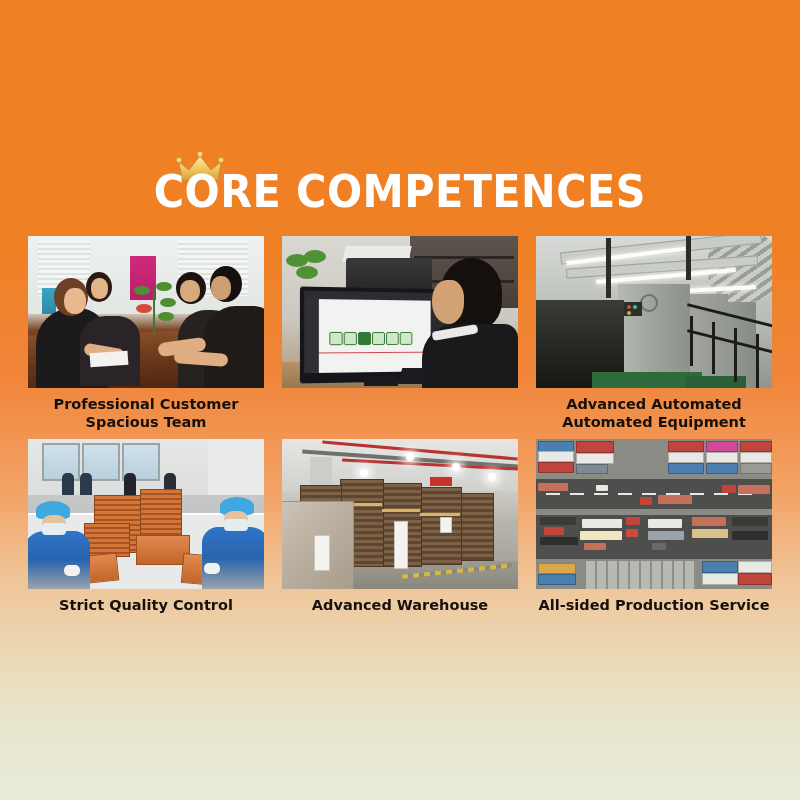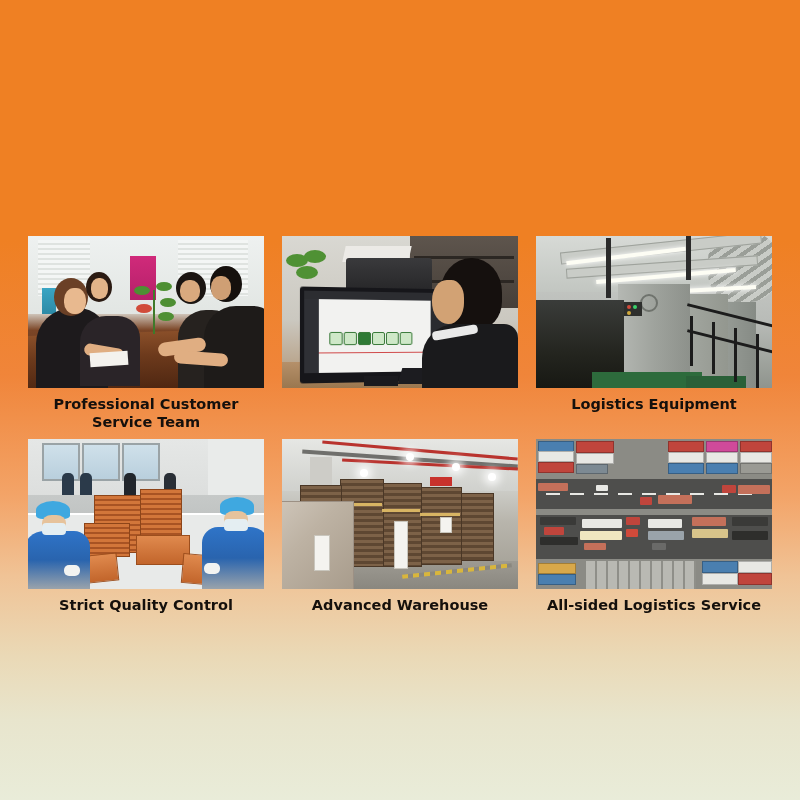--- a/index.html
+++ b/index.html
@@ -279,20 +279,36 @@
   .p6 .cont { position:absolute; border:1px solid rgba(0,0,0,0.25); }
   .p6 .truck { position:absolute; border-radius:1px; }
   .p6 .bldg { position:absolute; left:50px; top:122px; width:110px; height:28px;
       background:repeating-linear-gradient(90deg,#b9b9b3 0px,#b9b9b3 9px,#8f8f89 9px,#8f8f89 11px); }
 </style>
 </head>
 <body>
 
 <div id="banner">
 
+  <div id="title-block">
+    <svg id="crown-icon" viewBox="0 0 48 32">
+      <defs>
+        <linearGradient id="goldgrad" x1="0" y1="0" x2="0" y2="1">
+          <stop offset="0%" stop-color="#ffe9a8"></stop>
+          <stop offset="45%" stop-color="#f3cd6b"></stop>
+          <stop offset="100%" stop-color="#d9a33c"></stop>
+        </linearGradient>
+      </defs>
+      <path d="M6 30 L3 12 L13 20 L24 6 L35 20 L45 12 L42 30 Z" fill="url(#goldgrad)" stroke="#c9923a" stroke-width="1"></path>
+      <circle cx="3" cy="10" r="2.6" fill="#f7d981" stroke="#c9923a" stroke-width="0.7"></circle>
+      <circle cx="24" cy="4" r="2.8" fill="#f7d981" stroke="#c9923a" stroke-width="0.7"></circle>
+      <circle cx="45" cy="10" r="2.6" fill="#f7d981" stroke="#c9923a" stroke-width="0.7"></circle>
+    </svg>
+    <h1 id="page-title">CORE COMPETENCES</h1>
+  </div>
 
   <div id="grid">
 
     <div class="cell">
       <div class="photo p1">
         <div class="wall"></div>
         <div class="blind b1"></div>
         <div class="blind b2"></div>
         <div class="poster"></div>
         <div class="table"></div>
@@ -317,21 +333,21 @@
         <div class="pR2-b head"></div>
         <div class="pR2-h head"></div>
         <div class="pR2-f head"></div>
         <div class="arm a1"></div>
         <div class="arm a2"></div>
         <div class="arm a3"></div>
         <div class="paper"></div>
       </div>
       <div class="caption">
         <div>Professional Customer</div>
-        <div>Service Team</div>
+        <div>Spacious Team</div>
       </div>
     </div>
 
     <div class="cell">
       <div class="photo p2">
         <div class="shelf">
           <div class="sh-row" style="top:20px;"></div>
           <div class="sh-row" style="top:44px;"></div>
         </div>
         <div class="plantL">
@@ -394,21 +410,22 @@
         <div class="rail">
           <div class="rl" style="left:0;top:4px;width:90px;height:3px;transform:rotate(14deg);"></div>
           <div class="rl" style="left:0;top:30px;width:90px;height:3px;transform:rotate(14deg);"></div>
           <div class="rl" style="left:4px;top:6px;width:3px;height:50px;"></div>
           <div class="rl" style="left:26px;top:12px;width:3px;height:52px;"></div>
           <div class="rl" style="left:48px;top:18px;width:3px;height:54px;"></div>
           <div class="rl" style="left:70px;top:24px;width:3px;height:54px;"></div>
         </div>
       </div>
       <div class="caption">
-        <div>Logistics Equipment</div>
+        <div>Advanced Automated</div>
+        <div>Automated Equipment</div>
       </div>
     </div>
 
     <div class="cell row2">
       <div class="photo p4">
         <div class="win" style="left:14px;"></div>
         <div class="win" style="left:54px;"></div>
         <div class="win" style="left:94px;"></div>
         <div class="wall2"></div>
         <div class="floor"></div>
@@ -526,18 +543,18 @@
         <div class="ground g3"></div>
         <div class="bldg"></div>
         <div class="cont" style="left:2px;top:124px;width:36px;height:9px;background:#d8a84a;"></div>
         <div class="cont" style="left:2px;top:135px;width:36px;height:9px;background:#4a7fb0;"></div>
         <div class="cont" style="left:166px;top:122px;width:34px;height:10px;background:#4a7fb0;"></div>
         <div class="cont" style="left:166px;top:134px;width:34px;height:10px;background:#e8e8e4;"></div>
         <div class="cont" style="left:202px;top:122px;width:32px;height:10px;background:#e8e8e4;"></div>
         <div class="cont" style="left:202px;top:134px;width:32px;height:10px;background:#c0453c;"></div>
       </div>
       <div class="caption">
-        <div>All-sided Logistics Service</div>
+        <div>All-sided Production Service</div>
       </div>
     </div>
 
   </div>
 </div>
 
 </body></html>

